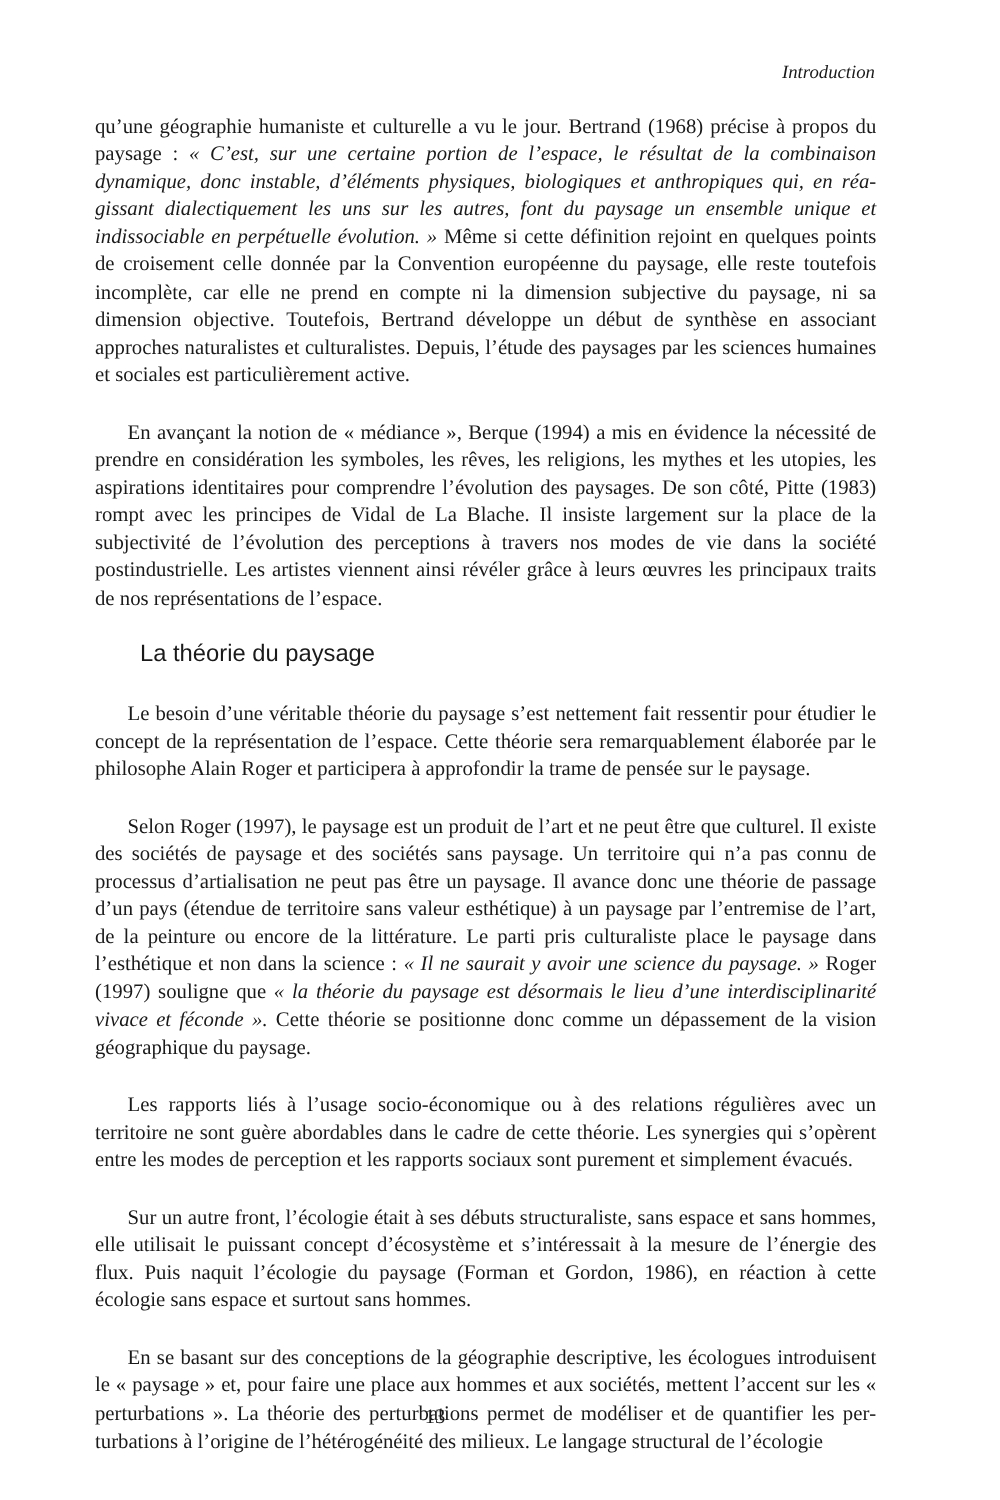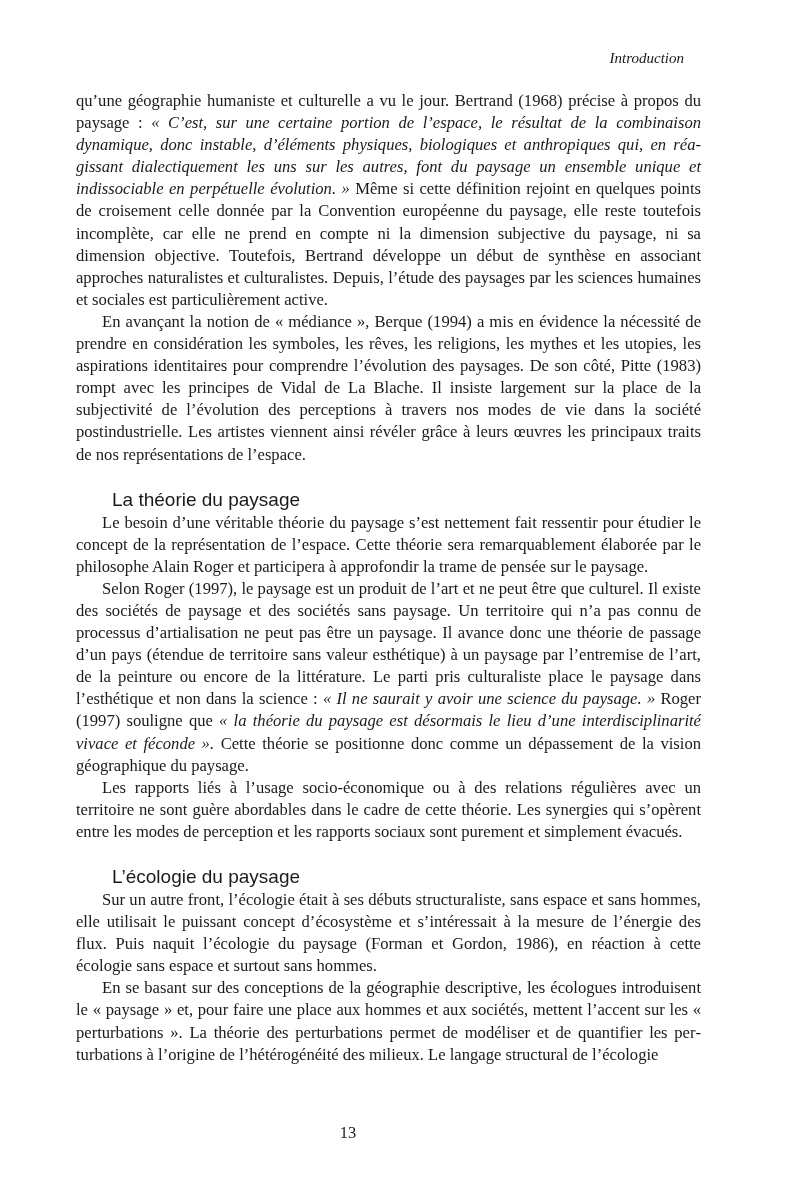--- a/index.html
+++ b/index.html
@@ -2,32 +2,32 @@
 <html><head>
   <meta charset="utf-8">
   <style>
     html, body { margin: 0; padding: 0; background: #ffffff; }
     body {
       width: 800px; height: 1200px; position: relative; overflow: hidden;
       font-family: "Liberation Serif", "DejaVu Serif", serif;
       color: #1a1a1a;
     }
     .running-head {
-      position: absolute; top: 50px; right: 116px;
+      position: absolute; top: 50px; right: 100px;
       font-style: italic; font-size: 15px;
     }
     .content {
       position: absolute; top: 90px; left: 76px; width: 625px;
     }
     p {
       margin: 0; font-size: 16.6px; line-height: 22.1px;
       text-align: justify; text-indent: 0;
       hyphens: manual;
     }
-    p.indent { text-indent: 26px; }
+    p.indent { text-indent: 26px; margin-top: 24px; }
     .q { font-style: italic; }
     h2 {
       margin: 0; font-family: "Liberation Sans", "DejaVu Sans", sans-serif;
       font-weight: normal; font-size: 19px; line-height: 24px;
     }
     .gap-heading { margin-top: 22px; margin-left: 36px; }
     .folio {
       position: absolute; top: 1123px; left: 4px; width: 688px;
       text-align: center; font-size: 16.5px;
     }
@@ -39,18 +39,17 @@
 
 <div class="content">
   <p><span>qu’une géographie humaniste et culturelle a vu le jour. Bertrand (1968) précise à propos du paysage : </span><span class="q">« C’est, sur une certaine portion de l’espace, le résultat de la combinaison dynamique, donc instable, d’éléments physiques, biologiques et anthropiques qui, en réa­gissant dialectiquement les uns sur les autres, font du paysage un ensemble unique et indissociable en perpétuelle évolution. »</span><span> Même si cette définition rejoint en quelques points de croisement celle donnée par la Convention européenne du paysage, elle reste toutefois incomplète, car elle ne prend en compte ni la dimension subjective du paysage, ni sa dimension objective. Toutefois, Bertrand développe un début de synthèse en asso­ciant approches naturalistes et culturalistes. Depuis, l’étude des paysages par les sciences humaines et sociales est particulièrement active.</span></p>
   <p class="indent">En avançant la notion de « médiance », Berque (1994) a mis en évidence la nécessité de prendre en considération les symboles, les rêves, les religions, les mythes et les utopies, les aspirations identitaires pour comprendre l’évolution des paysages. De son côté, Pitte (1983) rompt avec les principes de Vidal de La Blache. Il insiste largement sur la place de la subjectivité de l’évolution des perceptions à travers nos modes de vie dans la société postindustrielle. Les artistes viennent ainsi révéler grâce à leurs œuvres les principaux traits de nos représentations de l’espace.</p>
 
   <h2 class="gap-heading">La théorie du paysage</h2>
   <p class="indent">Le besoin d’une véritable théorie du paysage s’est nettement fait ressentir pour étudier le concept de la représentation de l’espace. Cette théorie sera remarquablement élaborée par le philosophe Alain Roger et participera à approfondir la trame de pensée sur le paysage.</p>
   <p class="indent"><span>Selon Roger (1997), le paysage est un produit de l’art et ne peut être que culturel. Il existe des sociétés de paysage et des sociétés sans paysage. Un territoire qui n’a pas connu de processus d’artialisation ne peut pas être un paysage. Il avance donc une théorie de passage d’un pays (étendue de territoire sans valeur esthétique) à un paysage par l’en­tremise de l’art, de la peinture ou encore de la littérature. Le parti pris culturaliste place le paysage dans l’esthétique et non dans la science : </span><span class="q">« Il ne saurait y avoir une science du paysage. »</span><span> Roger (1997) souligne que </span><span class="q">« la théorie du paysage est désormais le lieu d’une interdisciplinarité vivace et féconde ».</span><span> Cette théorie se positionne donc comme un dépassement de la vision géographique du paysage.</span></p>
   <p class="indent">Les rapports liés à l’usage socio-économique ou à des relations régulières avec un territoire ne sont guère abordables dans le cadre de cette théorie. Les synergies qui s’opèrent entre les modes de perception et les rapports sociaux sont purement et simplement évacués.</p>
 
-  <h2 class="gap-heading">L’écologie du paysage</h2>
   <p class="indent">Sur un autre front, l’écologie était à ses débuts structuraliste, sans espace et sans hommes, elle utilisait le puissant concept d’écosystème et s’intéressait à la mesure de l’énergie des flux. Puis naquit l’écologie du paysage (Forman et Gordon, 1986), en réaction à cette écologie sans espace et surtout sans hommes.</p>
   <p class="indent">En se basant sur des conceptions de la géographie descriptive, les écologues introduisent le « paysage » et, pour faire une place aux hommes et aux sociétés, mettent l’accent sur les « perturbations ». La théorie des perturbations permet de modéliser et de quantifier les per­turbations à l’origine de l’hétérogénéité des milieux. Le langage structural de l’écologie</p>
 </div>
 
 <div class="folio">13</div>
 
 </body></html>

